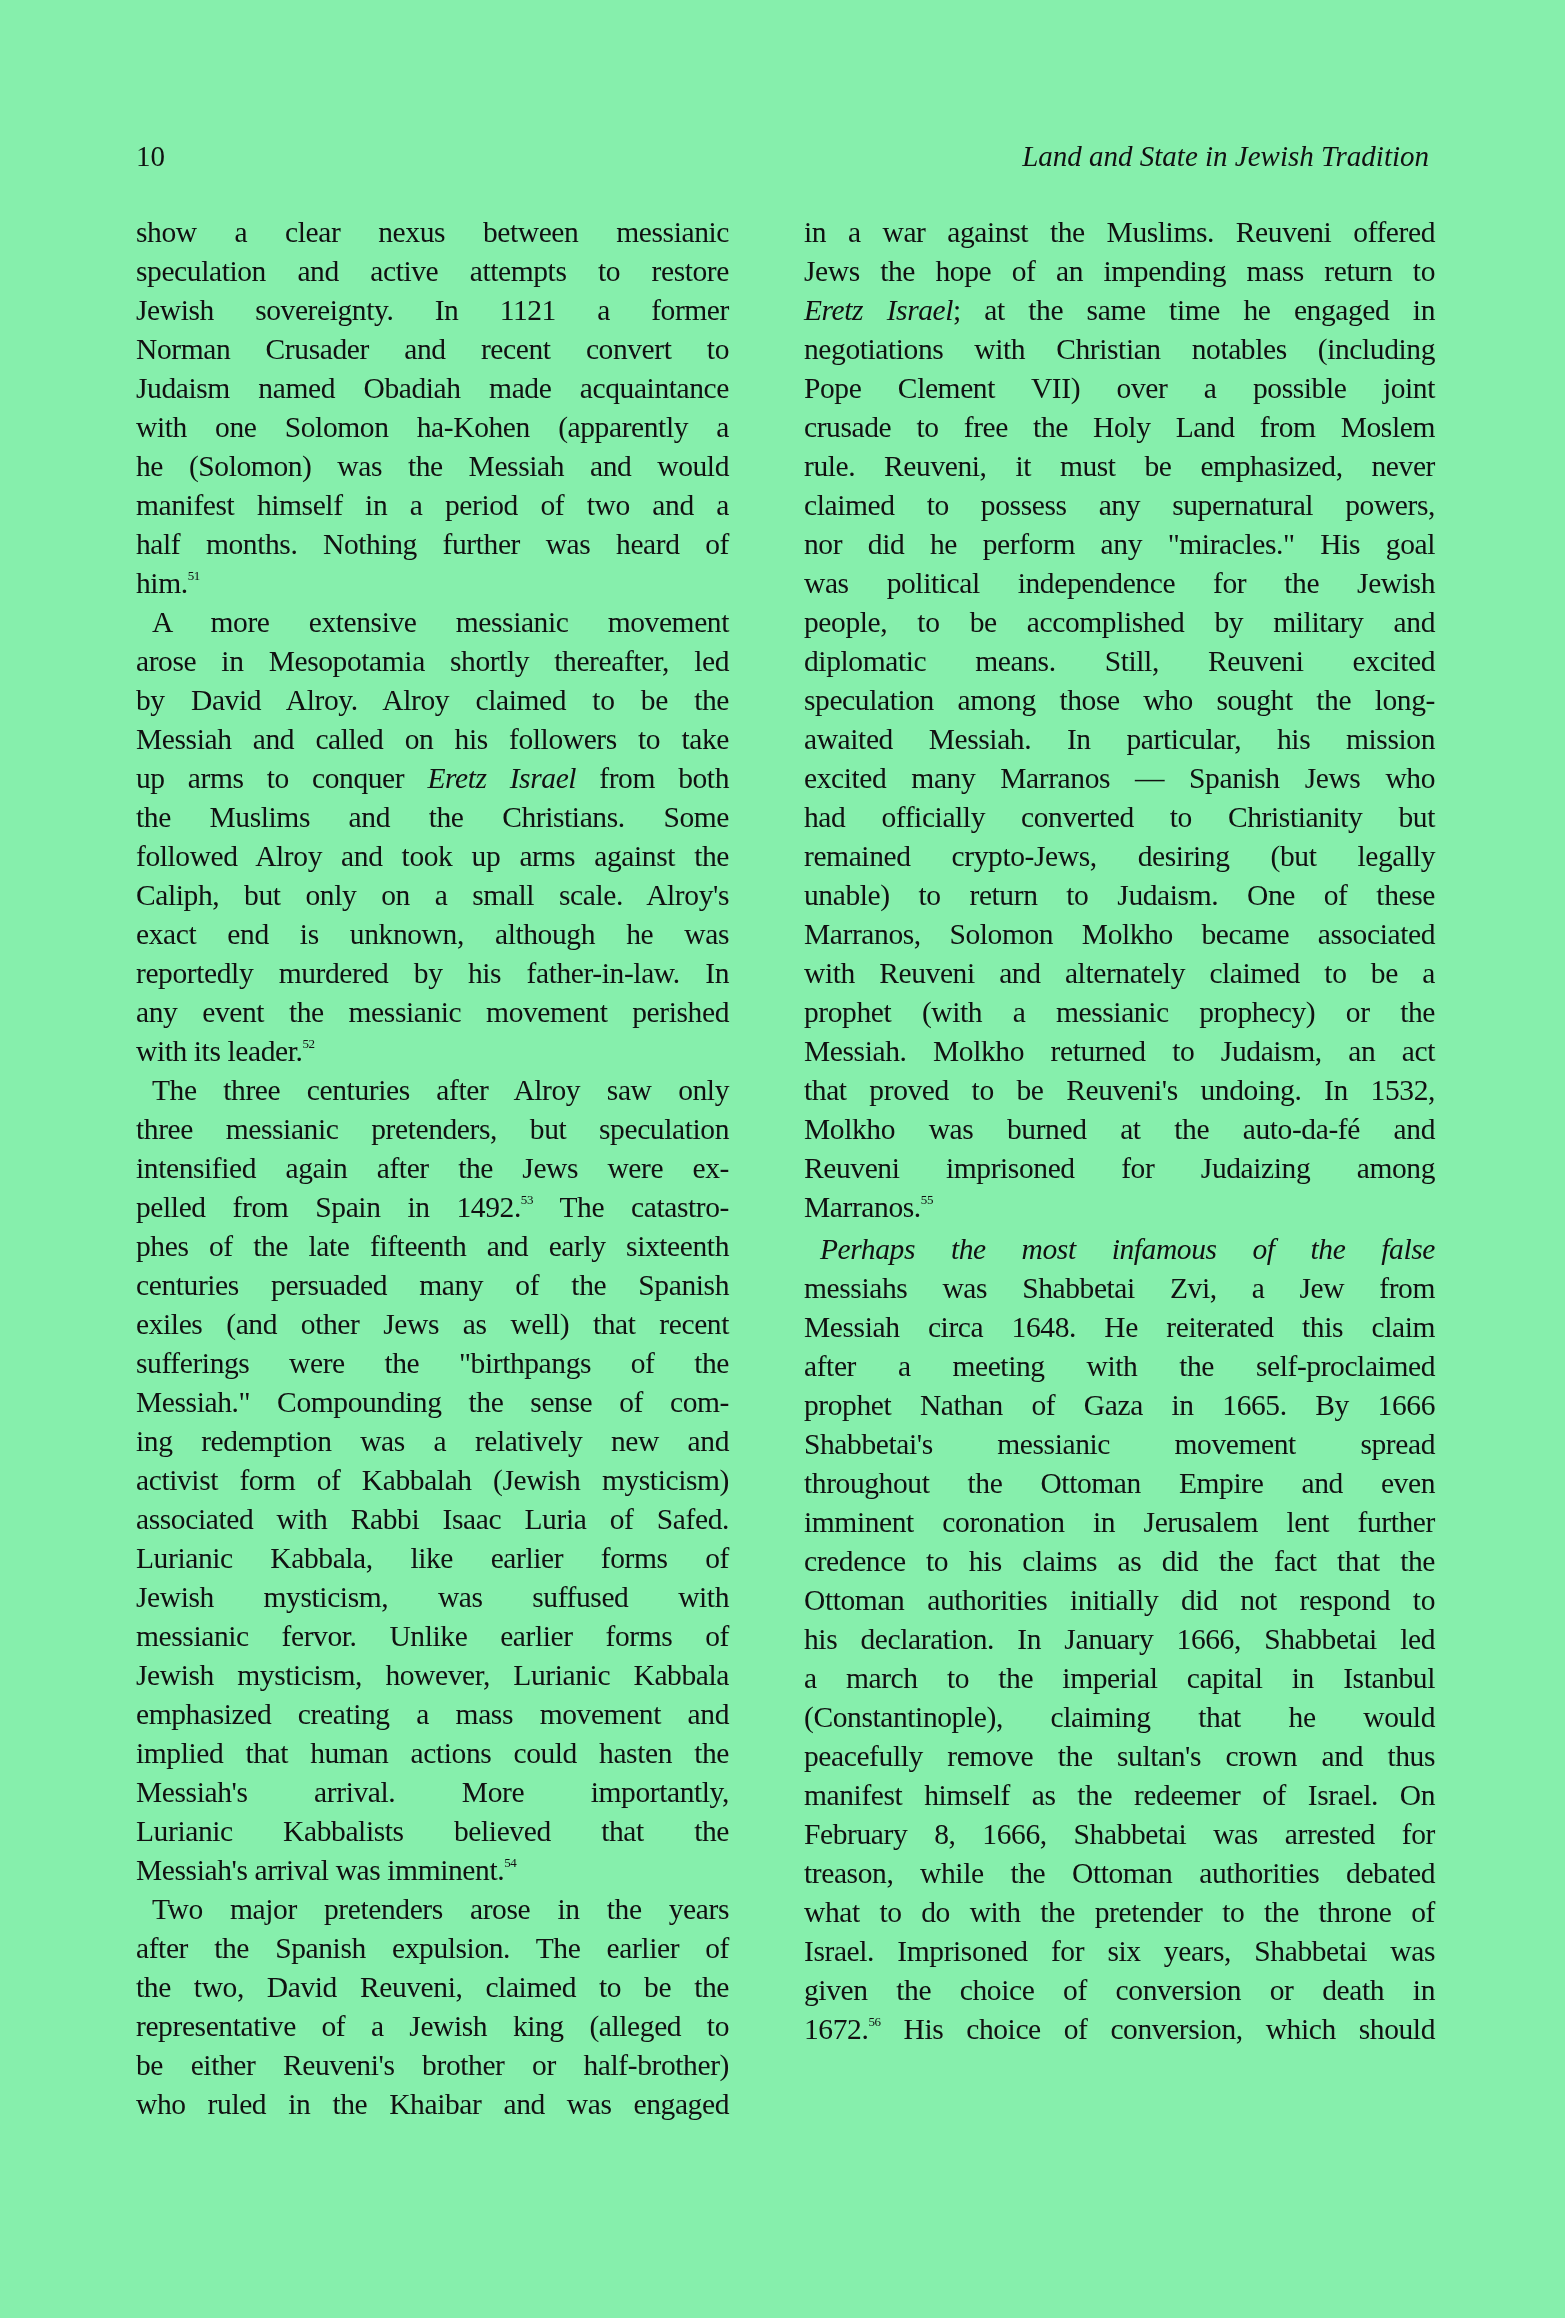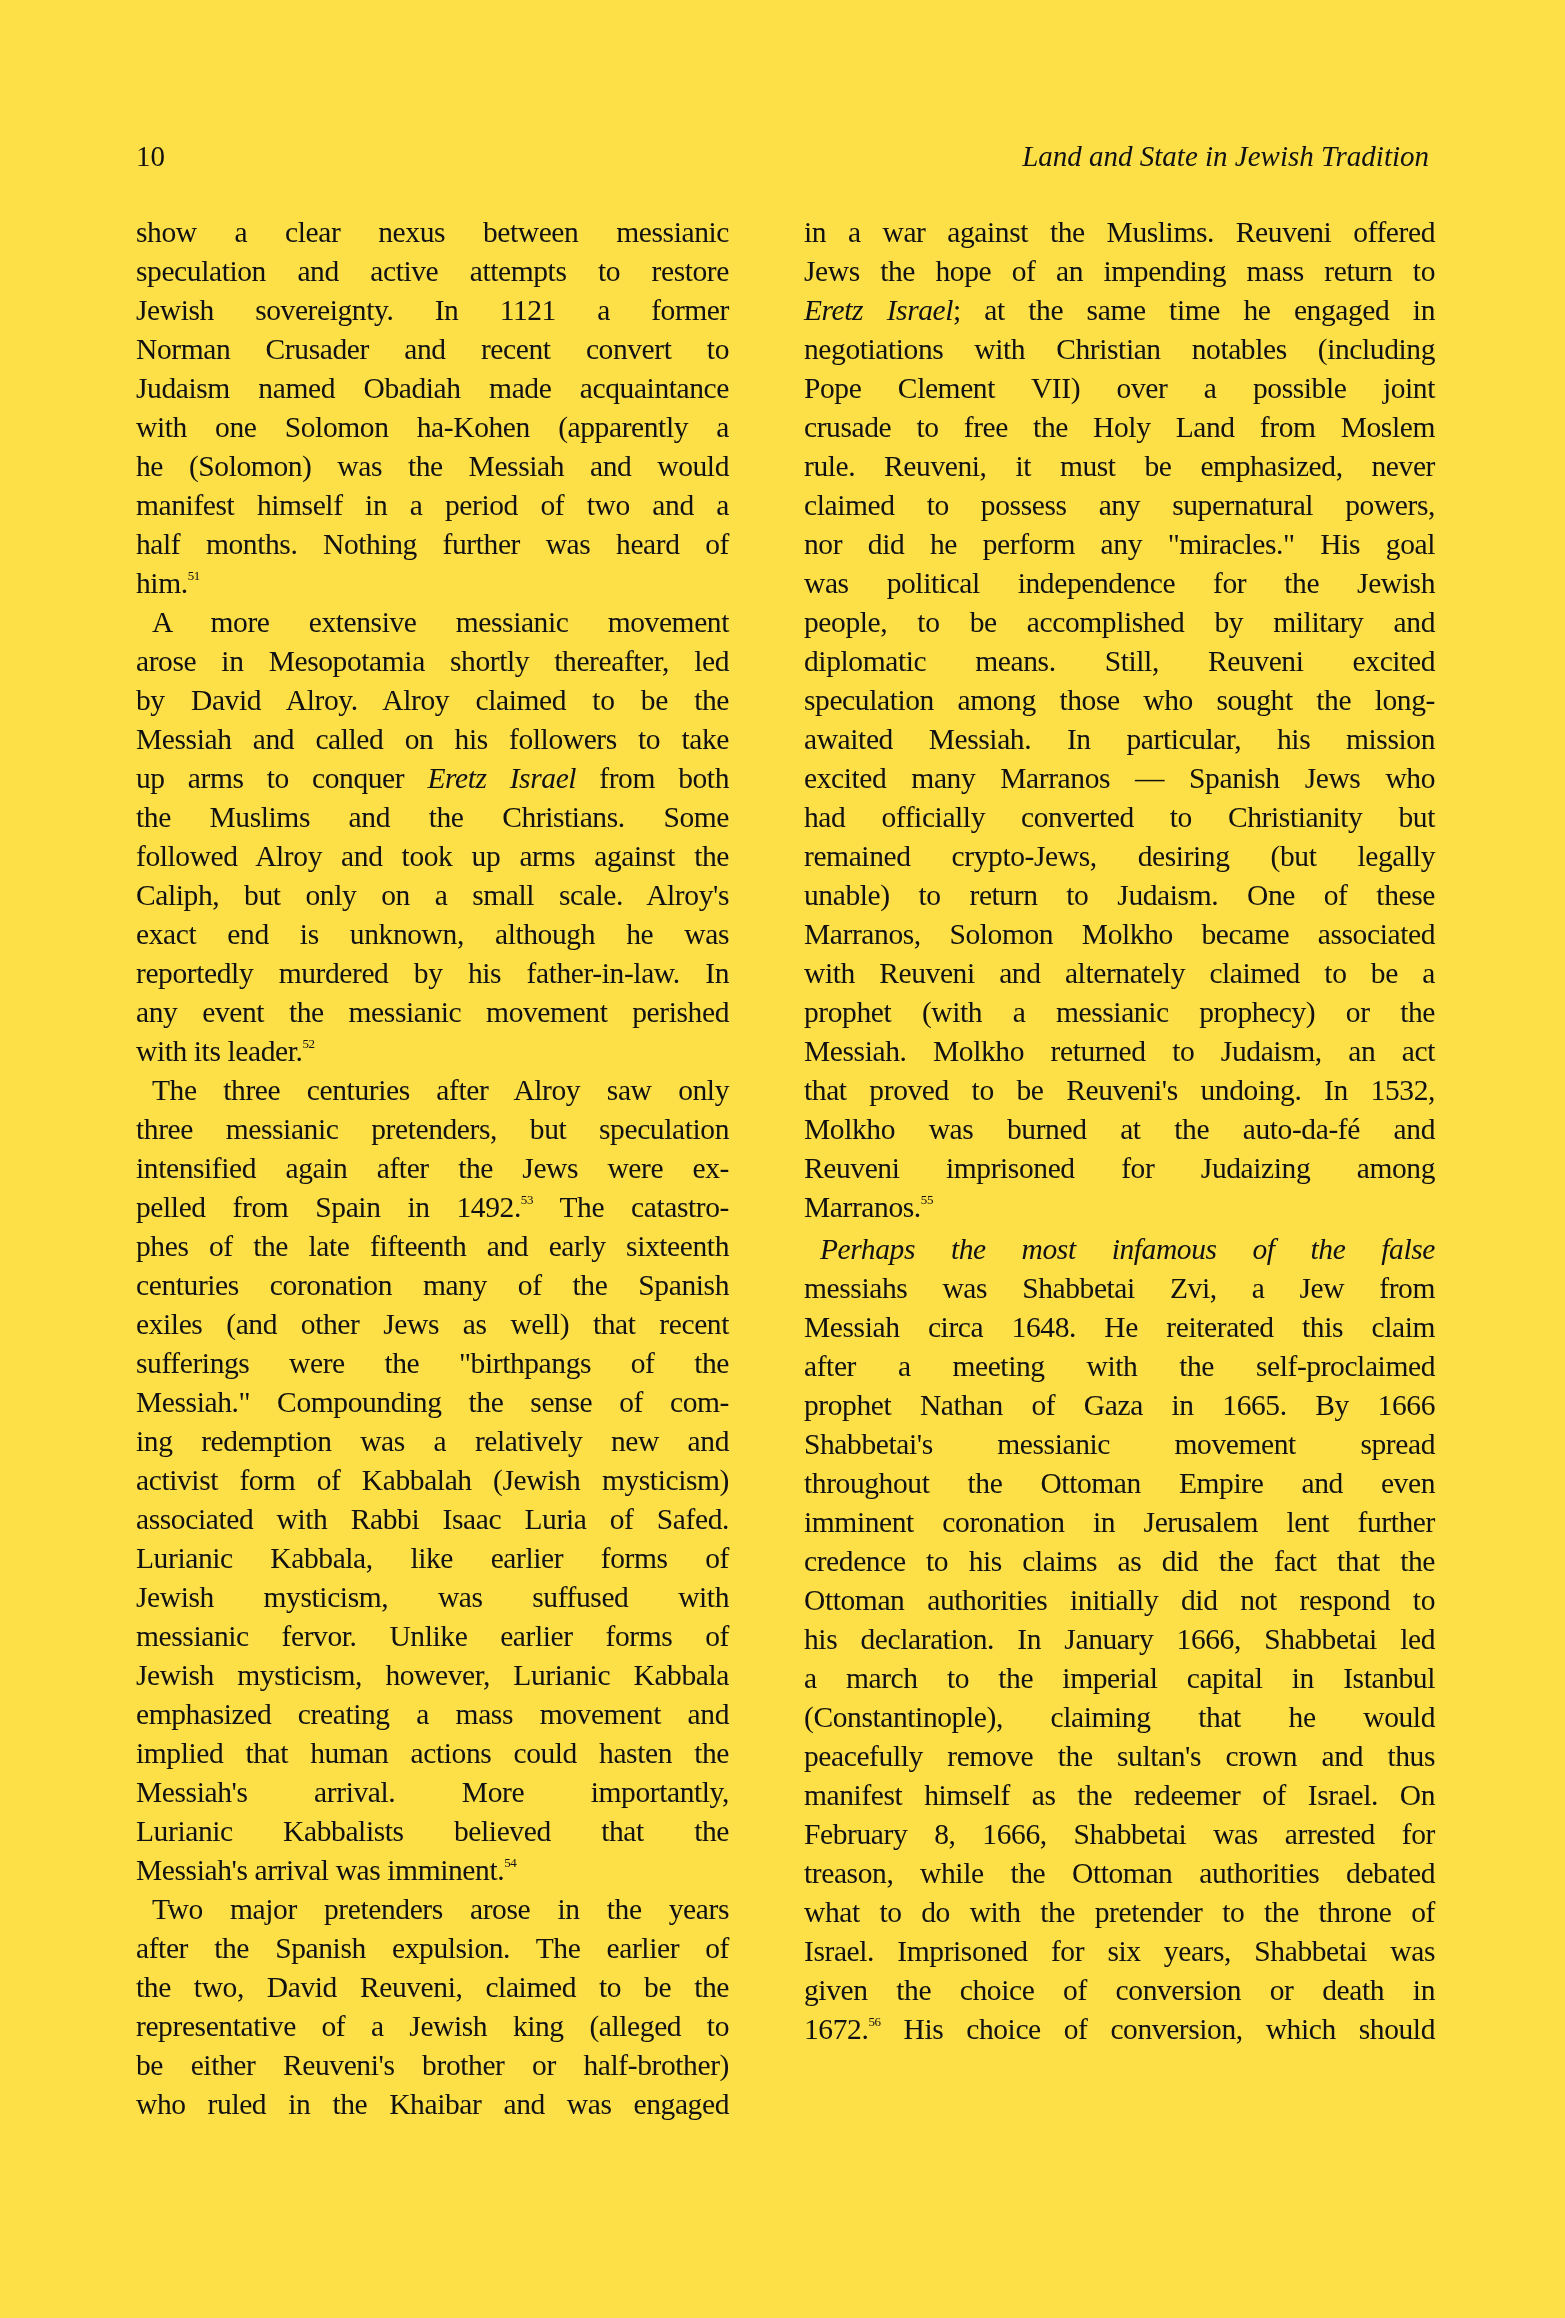--- a/index.html
+++ b/index.html
@@ -1,18 +1,18 @@
 <!DOCTYPE html>
 <html style="font-size:10.6px"><head>
 <meta charset="utf-8">
 <style>
   html, body { margin: 0; padding: 0; background: #ffffff; }
   body { width: 1565px; height: 2319px; position: relative; overflow: hidden;
          font-family: "Liberation Serif", "DejaVu Serif", serif; color: #111111; }
-  .page { position: absolute; left: 0; top: 0; width: 1565px; height: 2319px; background: #fde047; }
+  .page { position: absolute; left: 0; top: 0; width: 1565px; height: 2319px; background: #86efac; }
   .folio { position: absolute; top: 140px; font-size: 29px; line-height: 33px; }
   .folio-left { left: 136px; }
   .running-head { right: 136px; font-style: italic; }
   .column { position: absolute; top: 213px; font-size: 29.5px; }
   .col-left { left: 136px; width: 593px; }
   .col-right { left: 804px; width: 631px; }
   .ln { display: block; height: 39px; line-height: 39px; white-space: nowrap;
         text-align: justify; text-align-last: justify; letter-spacing: -0.4px; }
   .ln.last { text-align-last: left; }
   .ln.indent { padding-left: 16px; }
@@ -48,21 +48,21 @@
       <span class="ln">Caliph, but only on a small scale. Alroy's</span>
       <span class="ln">exact end is unknown, although he was</span>
       <span class="ln">reportedly murdered by his father-in-law. In</span>
       <span class="ln">any event the messianic movement perished</span>
       <span class="ln last">with its leader.<sup>52</sup></span>
       <span class="ln indent">The three centuries after Alroy saw only</span>
       <span class="ln">three messianic pretenders, but speculation</span>
       <span class="ln">intensified again after the Jews were ex-</span>
       <span class="ln">pelled from Spain in 1492.<sup>53</sup> The catastro-</span>
       <span class="ln">phes of the late fifteenth and early sixteenth</span>
-      <span class="ln">centuries coronation many of the Spanish</span>
+      <span class="ln">centuries persuaded many of the Spanish</span>
       <span class="ln">exiles (and other Jews as well) that recent</span>
       <span class="ln">sufferings were the "birthpangs of the</span>
       <span class="ln">Messiah." Compounding the sense of com-</span>
       <span class="ln">ing redemption was a relatively new and</span>
       <span class="ln">activist form of Kabbalah (Jewish mysticism)</span>
       <span class="ln">associated with Rabbi Isaac Luria of Safed.</span>
       <span class="ln">Lurianic Kabbala, like earlier forms of</span>
       <span class="ln">Jewish mysticism, was suffused with</span>
       <span class="ln">messianic fervor. Unlike earlier forms of</span>
       <span class="ln">Jewish mysticism, however, Lurianic Kabbala</span>

